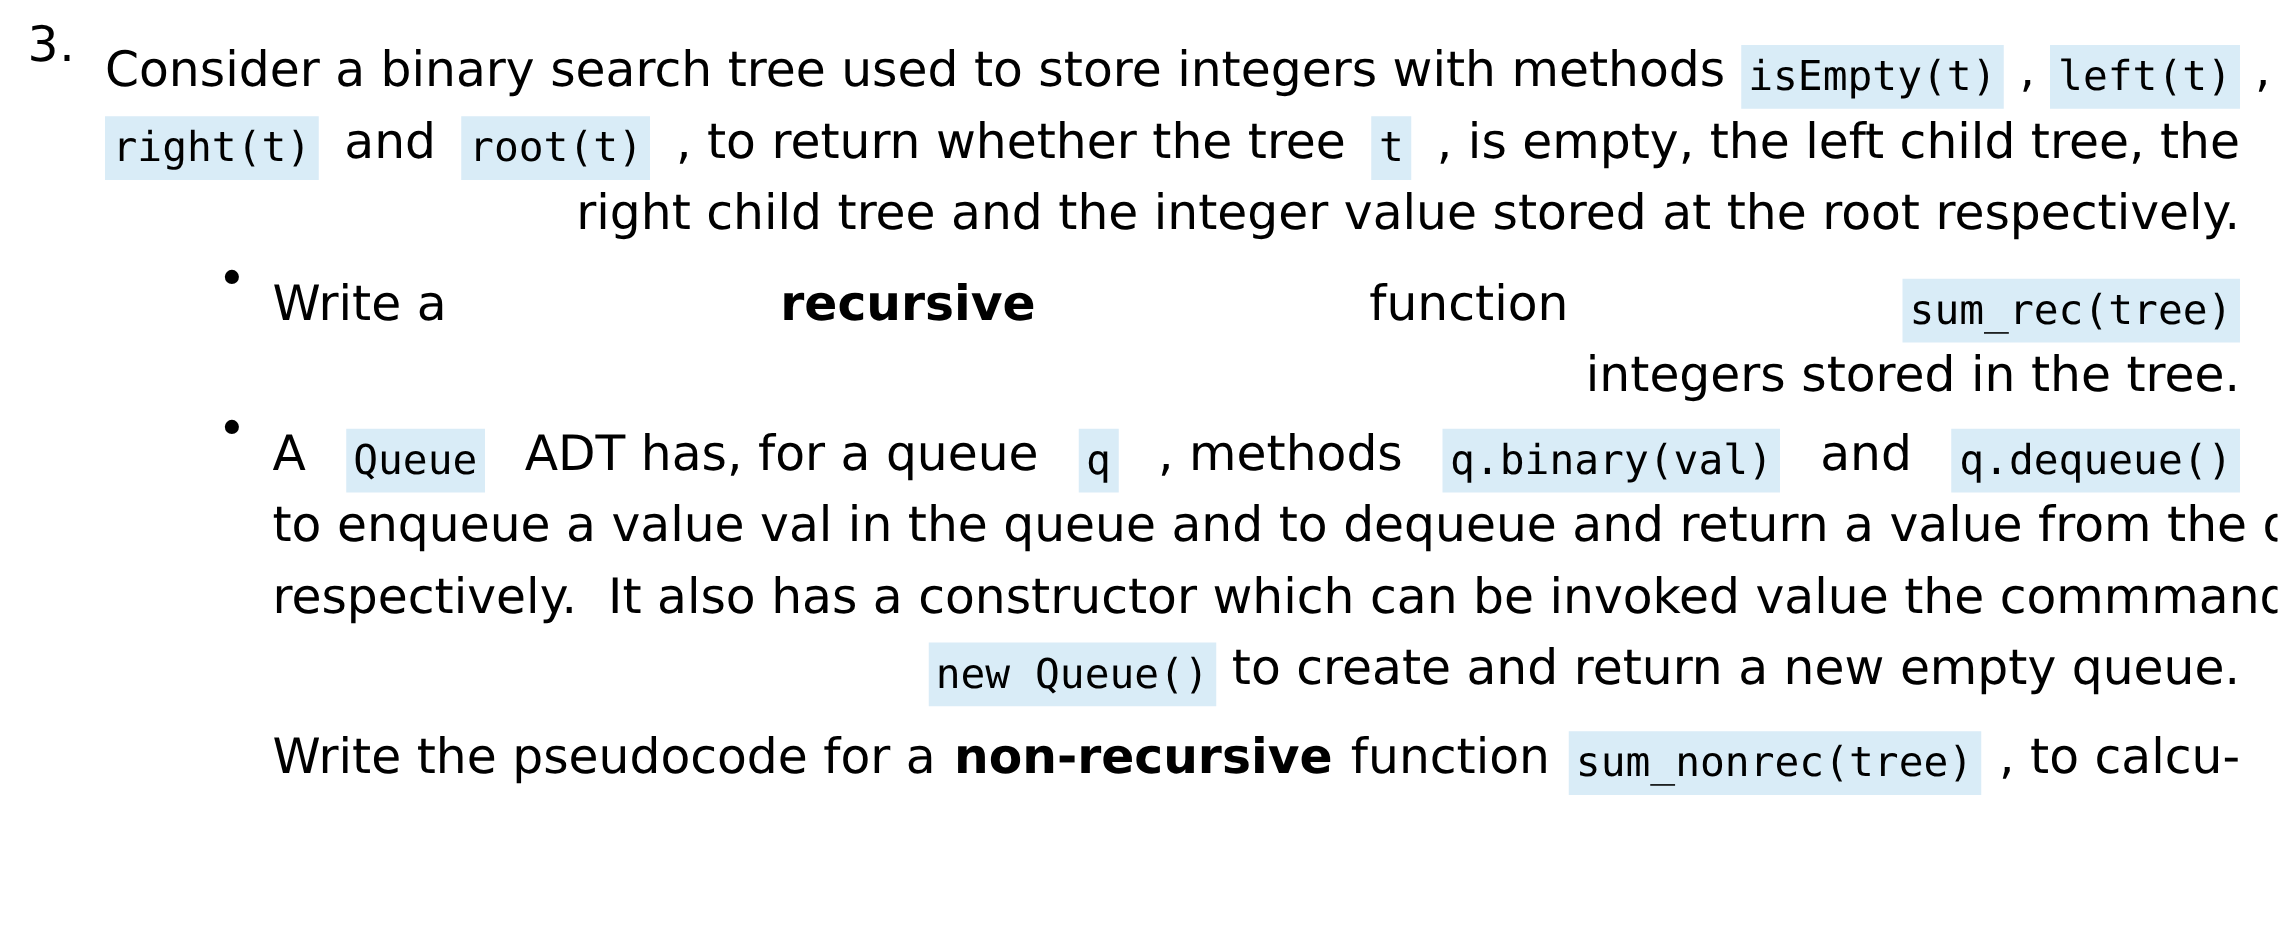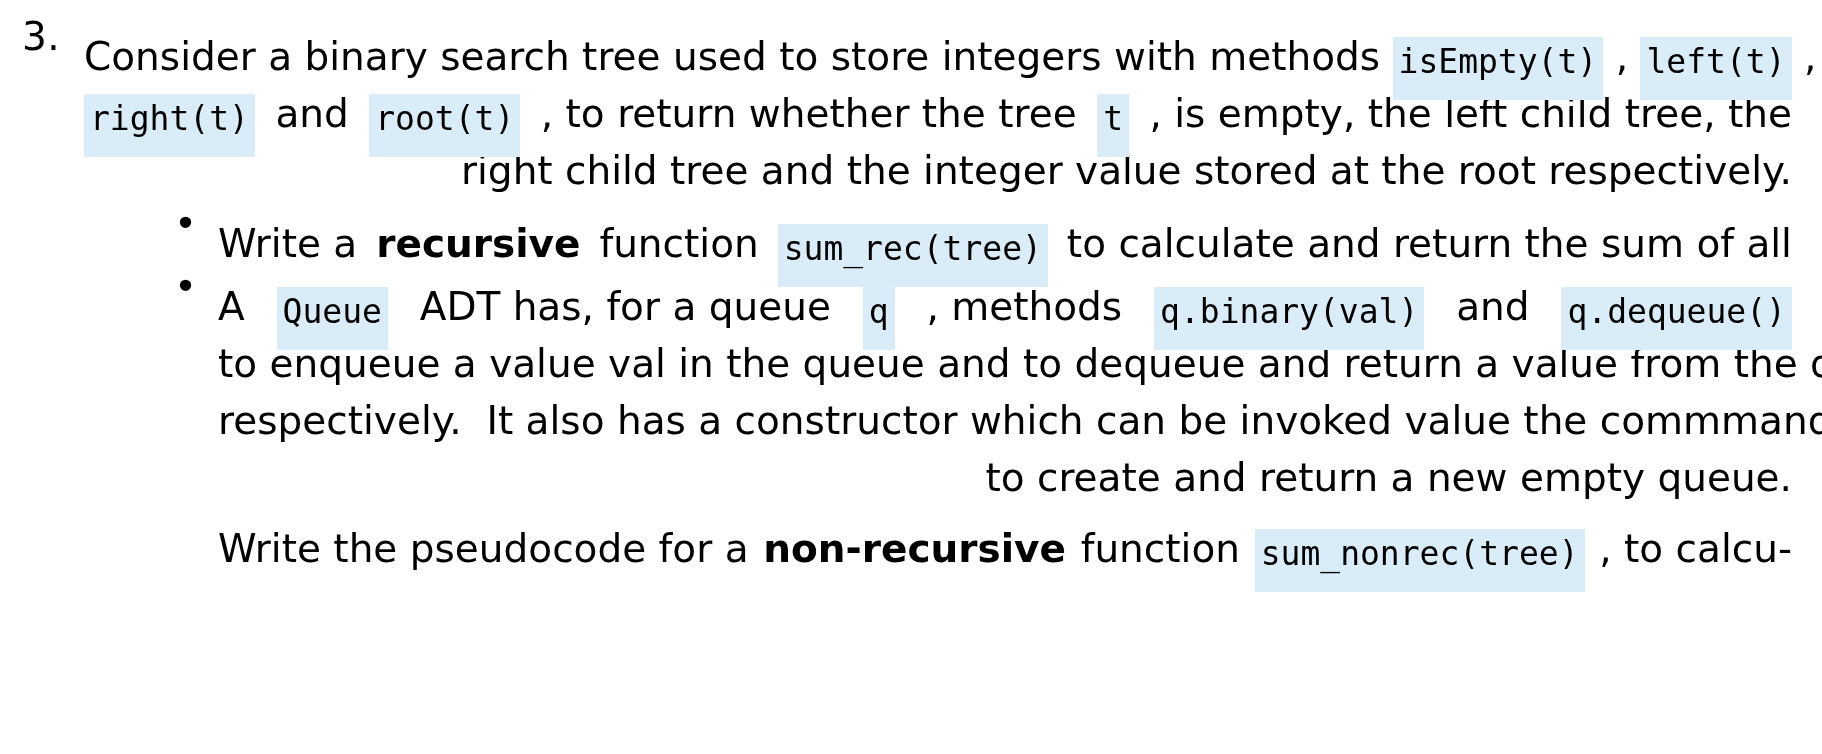--- a/index.html
+++ b/index.html
@@ -61,21 +61,21 @@
   .jline > span {
     white-space: pre;
     margin-top: 20px;
   }
 
   
   .code {
     font-family: "DejaVu Sans Mono", monospace;
     background: #d9ecf7;
     font-size: 33px;
-    padding: 3px 6px 16px 6px;
+    padding: 3px 6px 4px 6px;
     line-height: 44px;
     display: inline-block;
     vertical-align: baseline;
     position: relative;
     top: 3px;
   }
   .bold { font-weight: bold; }
 
   
   .bullets {
@@ -114,32 +114,33 @@
           <div class="jline justify"><span>Consider a binary search tree used to store integers with methods </span><span class="code">isEmpty(t)</span><span> , </span><span class="code">left(t)</span><span> ,</span></div>
           <div class="jline justify"><span class="code">right(t)</span><span> and </span><span class="code">root(t)</span><span> , to return whether the tree </span><span class="code">t</span><span> , is empty, the left child tree, the</span></div>
           <div class="jline left"><span>right child tree and the integer value stored at the root respectively.</span></div>
         </div>
 
       <div class="bullets" id="bullet-list">
           <div class="bullet">
             <div class="bullet-dot">•</div>
             <div class="bullet-body">
               <div>
-                <div class="jline justify"><span>Write a </span><span class="bold">recursive</span><span> function </span><span class="code">sum_rec(tree)</span><span> to calculate and return the sum of all</span></div>
+                <div class="jline justify"><span>Write a </span><span class="bold">recursive</span><span> function </span><span class="code">sum_rec(tree)</span></div>
+                <div class="jline left"><span>integers stored in the tree.</span></div>
               </div>
             </div>
           </div>
           <div class="bullet">
             <div class="bullet-dot">•</div>
             <div class="bullet-body">
               <div>
                 <div class="jline justify"><span>A </span><span class="code">Queue</span><span> ADT has, for a queue </span><span class="code">q</span><span> , methods </span><span class="code">q.binary(val)</span><span> and </span><span class="code">q.dequeue()</span></div>
                 <div class="jline justify"><span>to enqueue a value val in the queue and to dequeue and return a value from the queue</span></div>
                 <div class="jline justify"><span>respectively.  It also has a constructor which can be invoked value the commmand</span></div>
-                <div class="jline left"><span> to create and return a new empty queue.</span></div>
+                <div class="jline left"><span class="code">new Queue()</span><span> to create and return a new empty queue.</span></div>
               </div>
               <div class="para-gap"></div>
               <div>
                 <div class="jline justify"><span>Write the pseudocode for a </span><span class="bold">non-recursive</span><span> function </span><span class="code">sum_nonrec(tree)</span><span> , to calcu-</span></div>
               </div>
             </div>
           </div>
         </div>
     </div>
   </div>

